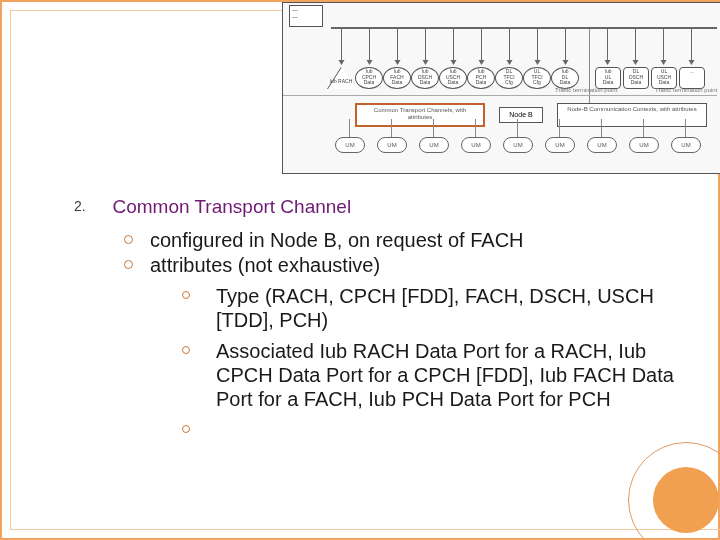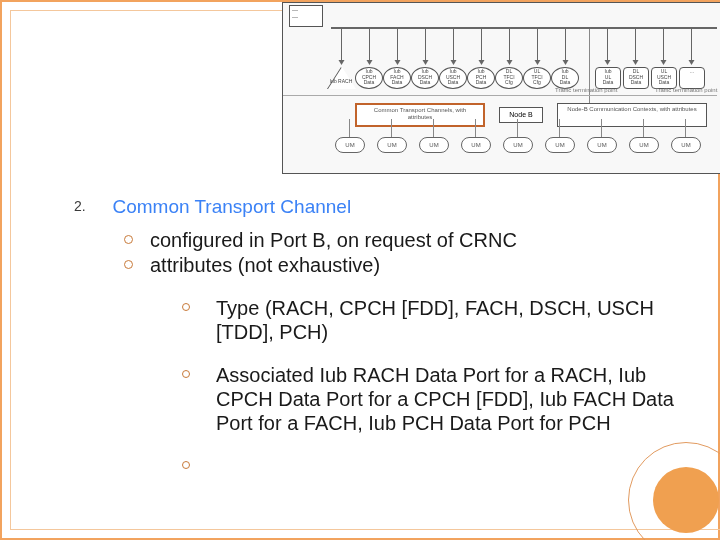--- a/index.html
+++ b/index.html
@@ -27,26 +27,26 @@
   .hl-box { border: 2px solid #c1632b; font-size: 6px; color: #555; text-align: center; padding: 2px 4px; background: #fff; line-height: 1.2; }
   .nodeb-box { border: 1px solid #555; font-size: 7px; text-align: center; background: #fff; }
   .plain-box { border: 1px solid #555; font-size: 6px; color: #555; text-align: center; padding: 2px 4px; background: #fff; line-height: 1.2; }
   .um-row { position: absolute; top: 134px; left: 48px; right: 4px; height: 22px; }
   .um { position: absolute; top: 0; width: 30px; height: 16px; border: 1px solid #666; border-radius: 8px; background: #fff; font-size: 6px; text-align: center; line-height: 14px; color: #555; }
   .um-line { position: absolute; top: -18px; width: 1px; height: 18px; background: #888; }
 
   
   .content { position: absolute; top: 196px; left: 74px; right: 40px; }
   .num { font-size: 14px; color: #3a3a3a; display: inline-block; width: 34px; vertical-align: top; padding-top: 2px; }
-  .h2 { font-size: 19px; color: #3b82f6; display: inline-block; }
+  .h2 { font-size: 19px; color: #701a75; display: inline-block; }
   .item-row { margin-top: 10px; padding-left: 50px; display: flex; }
   .bul { width: 26px; flex: 0 0 26px; display: flex; align-items: flex-start; padding-top: 7px; }
   .bul .circ { width: 9px; height: 9px; border: 1.5px solid #c87a3a; border-radius: 50%; }
   .li-txt { font-size: 20px; color: #1a1a1a; line-height: 1.22; }
-  .sub-row { padding-left: 108px; display: flex; margin-top: 18px; }
+  .sub-row { padding-left: 108px; display: flex; margin-top: 6px; }
   .sub-bul { width: 34px; flex: 0 0 34px; display: flex; align-items: flex-start; padding-top: 7px; }
   .sub-bul .circ { width: 8px; height: 8px; border: 1.3px solid #c87a3a; border-radius: 50%; }
   .sub-txt { font-size: 20px; color: #1a1a1a; line-height: 1.22; max-width: 480px; }
 
   .deco-circles { position: absolute; right: -38px; bottom: -32px; width: 130px; height: 130px; }
   .deco-circles .c1 { position:absolute; width:116px; height:116px; border:1.5px solid #e29b60; border-radius:50%; left:0; top:0; }
   .deco-circles .c2 { position:absolute; width:66px; height:66px; background:#f0a050; border-radius:50%; left:25px; top:25px; }
 </style>
 </head>
 <body>
@@ -200,21 +200,21 @@
   <div class="content">
     <div>
       <span class="num">2.</span>
       <span class="h2">Common Transport Channel</span>
     </div>
 
     <div class="item-row">
       <div class="bul">
           <div class="circ"></div>
         </div>
-      <div class="li-txt">configured in Port B, on request of CRNC</div>
+      <div class="li-txt">configured in Node B, on request of FACH</div>
     </div>
     <div class="item-row" style="margin-top:1px">
       <div class="bul">
           <div class="circ"></div>
         </div>
       <div class="li-txt">attributes (not exhaustive)</div>
     </div>
 
     <div class="sub-row">
       <div class="sub-bul">

